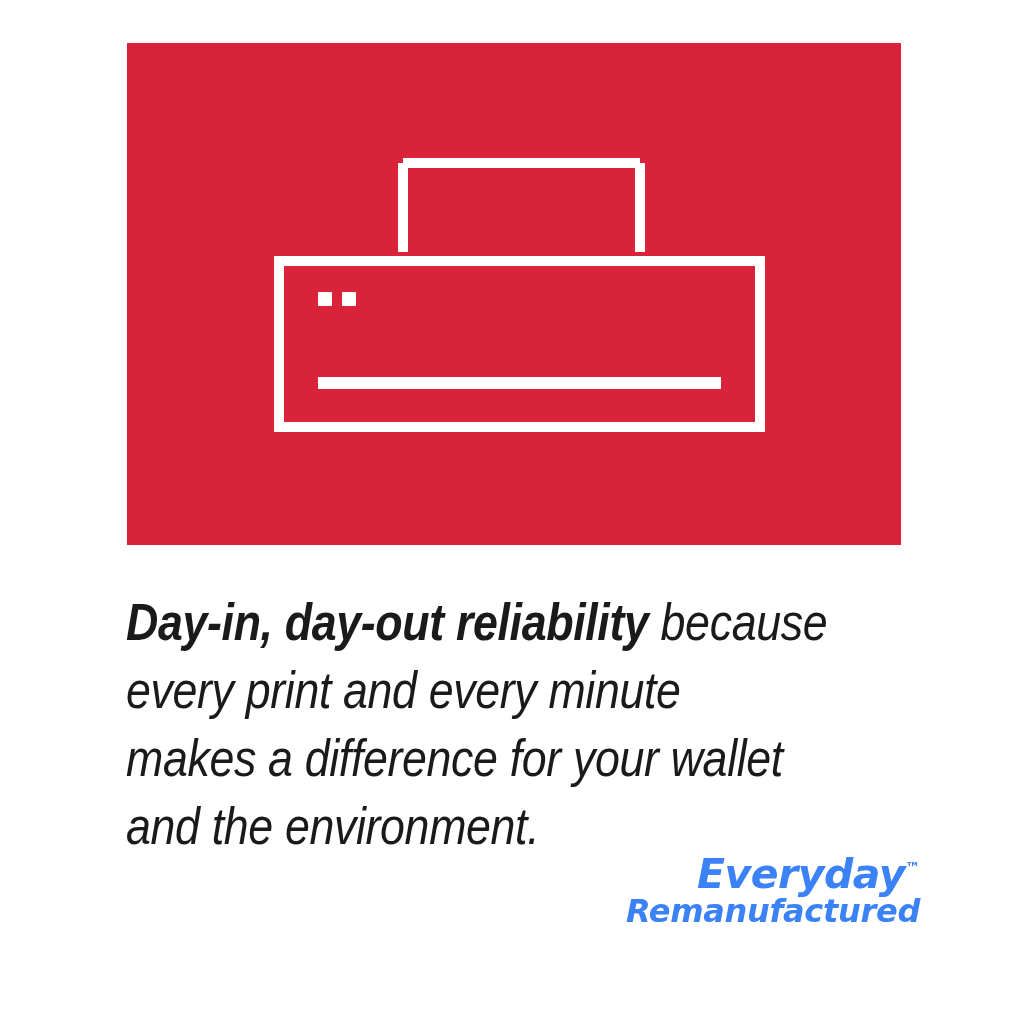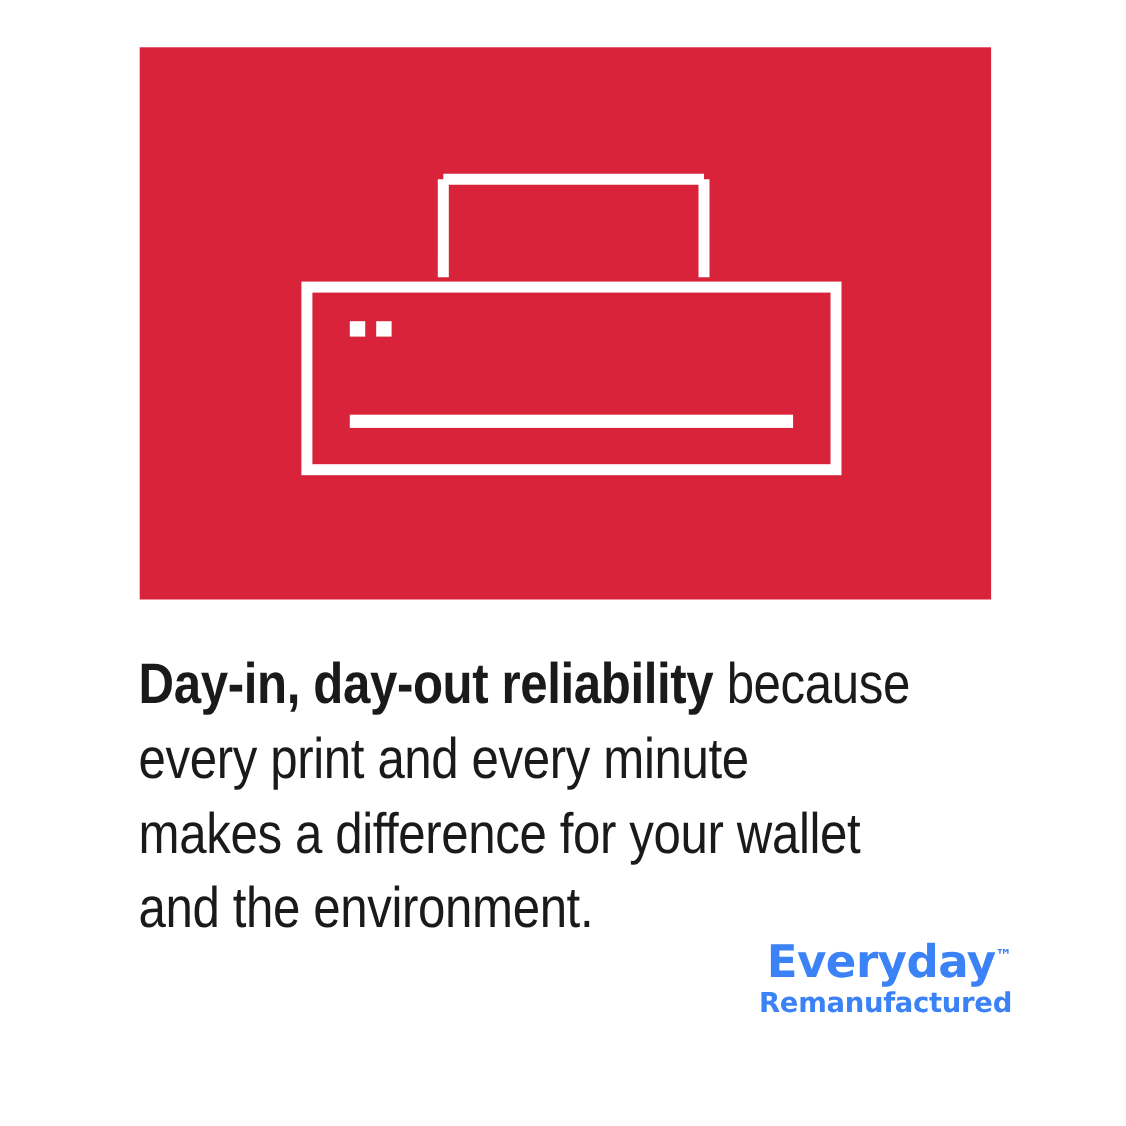--- a/index.html
+++ b/index.html
@@ -13,20 +13,21 @@
     overflow: hidden;
     font-family: "Liberation Sans", sans-serif;
     -webkit-font-smoothing: antialiased;
   }
 
   .ad-card {
     position: relative;
     width: 1024px;
     height: 1024px;
     background: #ffffff;
+    font-style: italic;
   }
 
   
   .hero-panel {
     position: absolute;
     left: 127px;
     top: 43px;
     width: 774px;
     height: 502px;
     background: #d9233a;
@@ -91,21 +92,21 @@
   .brand-tm {
     font-size: 15px;
     font-weight: 700;
     vertical-align: super;
     line-height: 1;
     letter-spacing: 0;
   }
 
   .brand-reman {
     font-family: "DejaVu Sans", sans-serif;
-    font-size: 25px;
+    font-size: 32px;
     font-weight: 700;
     line-height: 31px;
     letter-spacing: -0.3px;
     white-space: nowrap;
   }
 
   .brand-toner {
     font-family: "DejaVu Sans", sans-serif;
     font-size: 42px;
     font-weight: 700;

